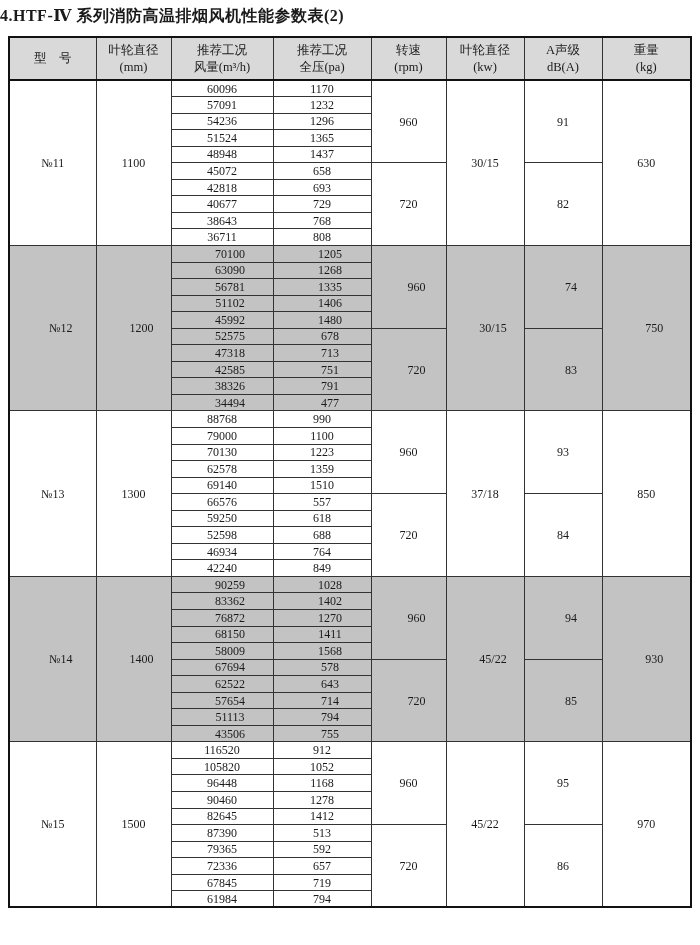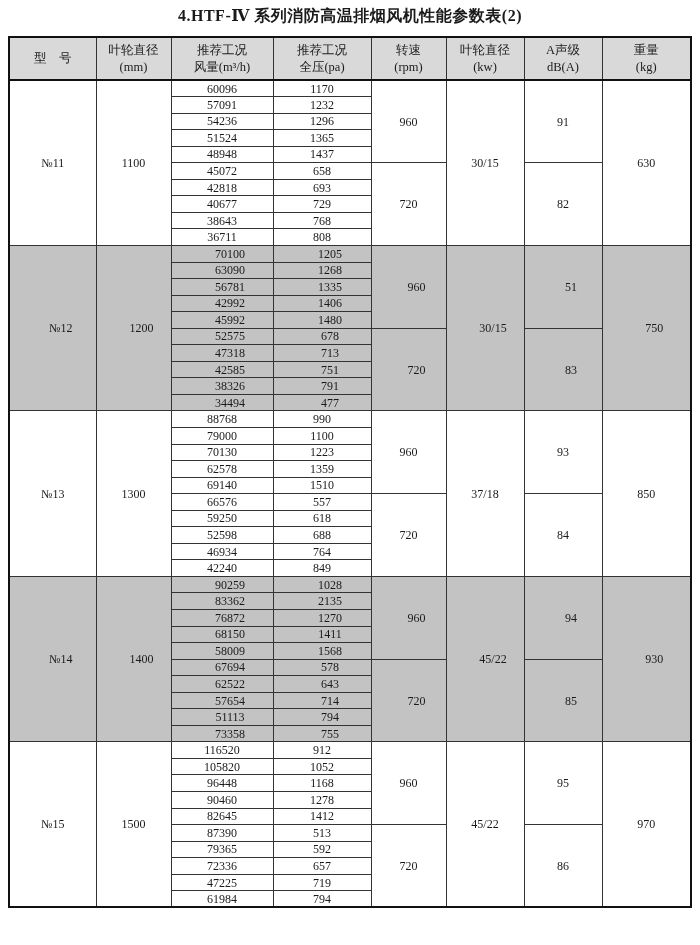--- a/index.html
+++ b/index.html
@@ -11,21 +11,20 @@
   }
   *{box-sizing:border-box;}
   html,body{margin:0;padding:0;}
   body{
     width:700px;height:945px;
     background:#ffffff;
     color:var(--text);
     font-family:"Liberation Serif","DejaVu Serif",serif;
   }
   .title{
-    text-align:center;
     font-size:16px;
     font-weight:bold;
     margin:6px 0 9px 0;
     letter-spacing:0.5px;
   }
   table.perf{
     border-collapse:collapse;
     table-layout:fixed;
     width:598px;
     margin:0 auto;
@@ -157,33 +156,33 @@
           <td>36711</td>
           <td>808</td>
         </tr>
         <tr class="shaded">
           <td rowspan="10">№12</td>
           <td rowspan="10">1200</td>
           <td>70100</td>
           <td>1205</td>
           <td rowspan="5">960</td>
           <td rowspan="10">30/15</td>
-          <td rowspan="5">51</td>
+          <td rowspan="5">74</td>
           <td rowspan="10">750</td>
         </tr>
         <tr class="shaded">
           <td>63090</td>
           <td>1268</td>
         </tr>
         <tr class="shaded">
           <td>56781</td>
           <td>1335</td>
         </tr>
         <tr class="shaded">
-          <td>42992</td>
+          <td>51102</td>
           <td>1406</td>
         </tr>
         <tr class="shaded">
           <td>45992</td>
           <td>1480</td>
         </tr>
         <tr class="shaded">
           <td>52575</td>
           <td>678</td>
           <td rowspan="5">720</td>
@@ -258,21 +257,21 @@
           <td rowspan="10">1400</td>
           <td>90259</td>
           <td>1028</td>
           <td rowspan="5">960</td>
           <td rowspan="10">45/22</td>
           <td rowspan="5">94</td>
           <td rowspan="10">930</td>
         </tr>
         <tr class="shaded">
           <td>83362</td>
-          <td>2135</td>
+          <td>1402</td>
         </tr>
         <tr class="shaded">
           <td>76872</td>
           <td>1270</td>
         </tr>
         <tr class="shaded">
           <td>68150</td>
           <td>1411</td>
         </tr>
         <tr class="shaded">
@@ -291,21 +290,21 @@
         </tr>
         <tr class="shaded">
           <td>57654</td>
           <td>714</td>
         </tr>
         <tr class="shaded">
           <td>51113</td>
           <td>794</td>
         </tr>
         <tr class="shaded">
-          <td>73358</td>
+          <td>43506</td>
           <td>755</td>
         </tr>
         <tr>
           <td rowspan="10">№15</td>
           <td rowspan="10">1500</td>
           <td>116520</td>
           <td>912</td>
           <td rowspan="5">960</td>
           <td rowspan="10">45/22</td>
           <td rowspan="5">95</td>
@@ -335,21 +334,21 @@
         </tr>
         <tr>
           <td>79365</td>
           <td>592</td>
         </tr>
         <tr>
           <td>72336</td>
           <td>657</td>
         </tr>
         <tr>
-          <td>47225</td>
+          <td>67845</td>
           <td>719</td>
         </tr>
         <tr>
           <td>61984</td>
           <td>794</td>
         </tr>
       </tbody>
   </table>
 </div>
 

